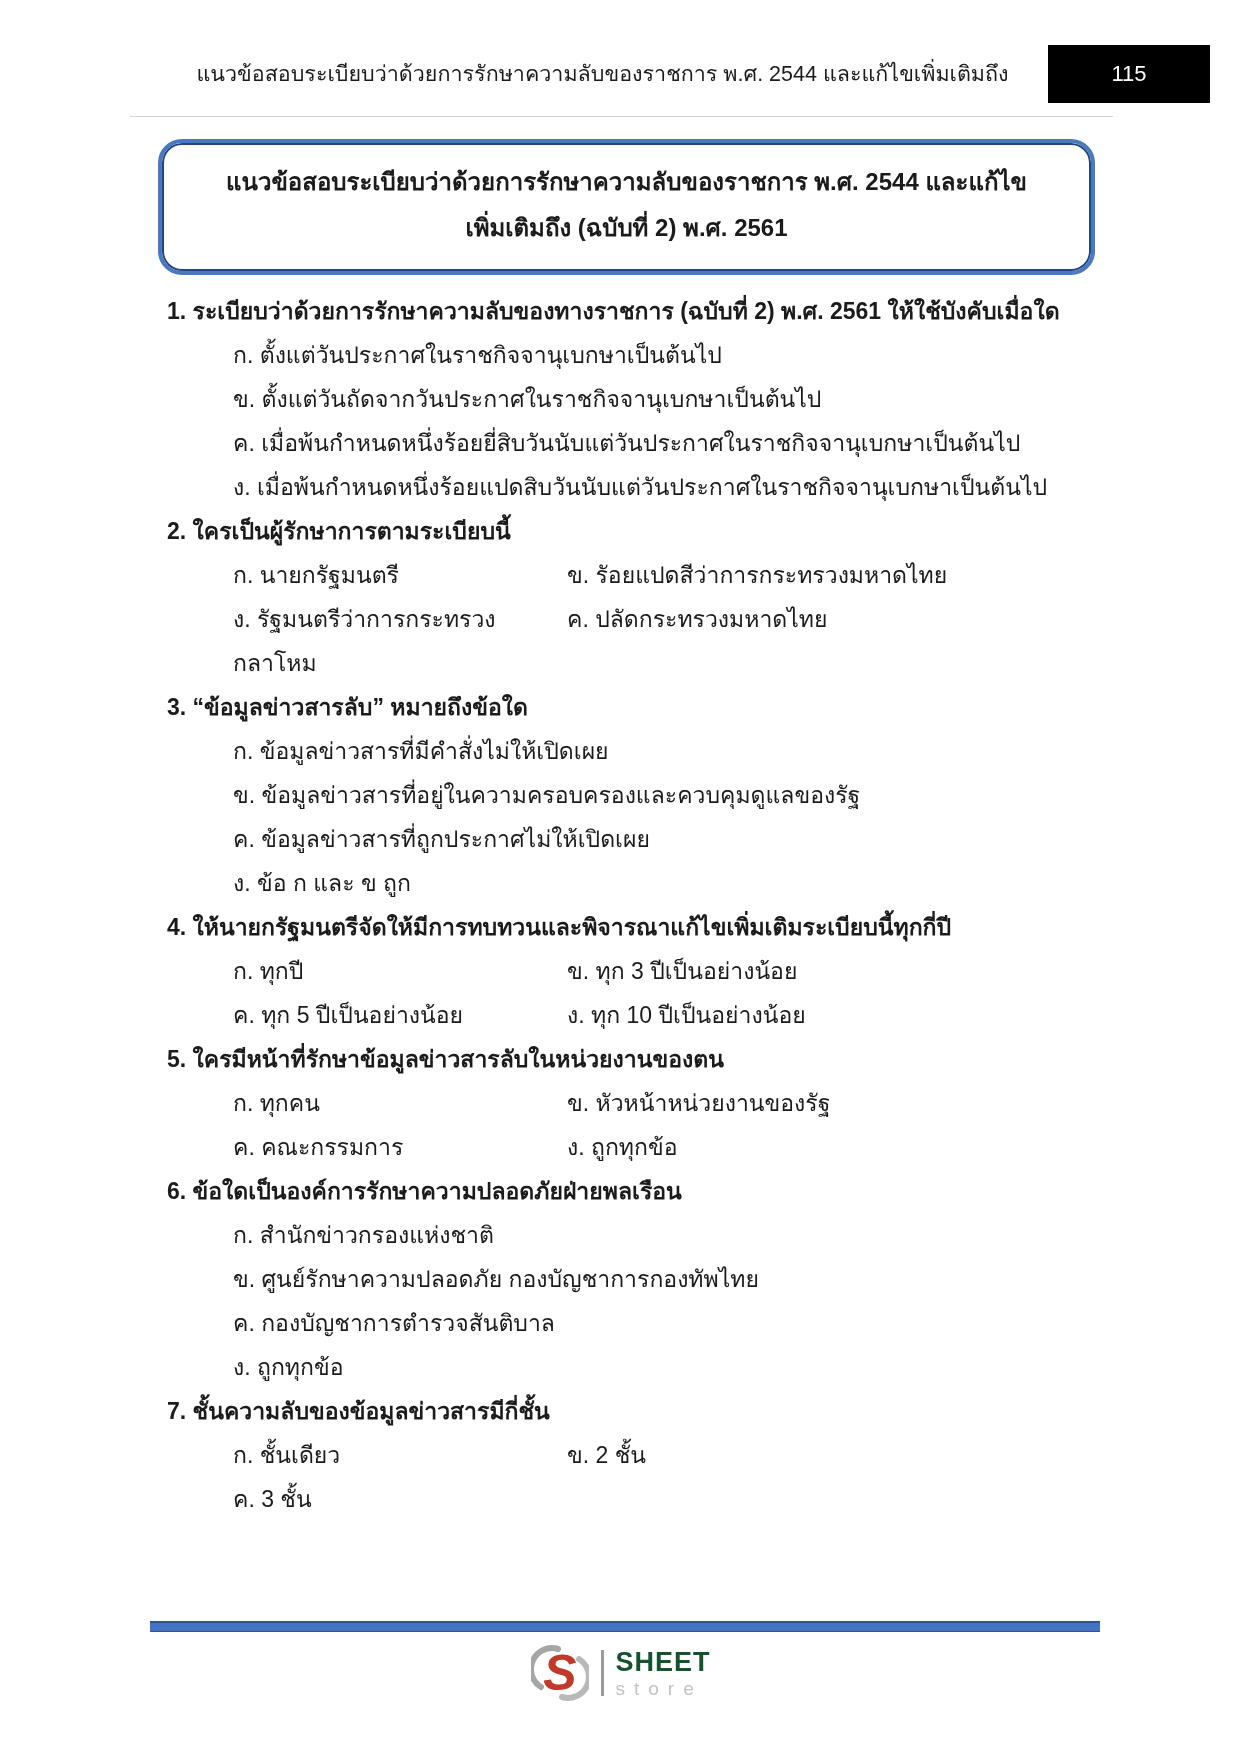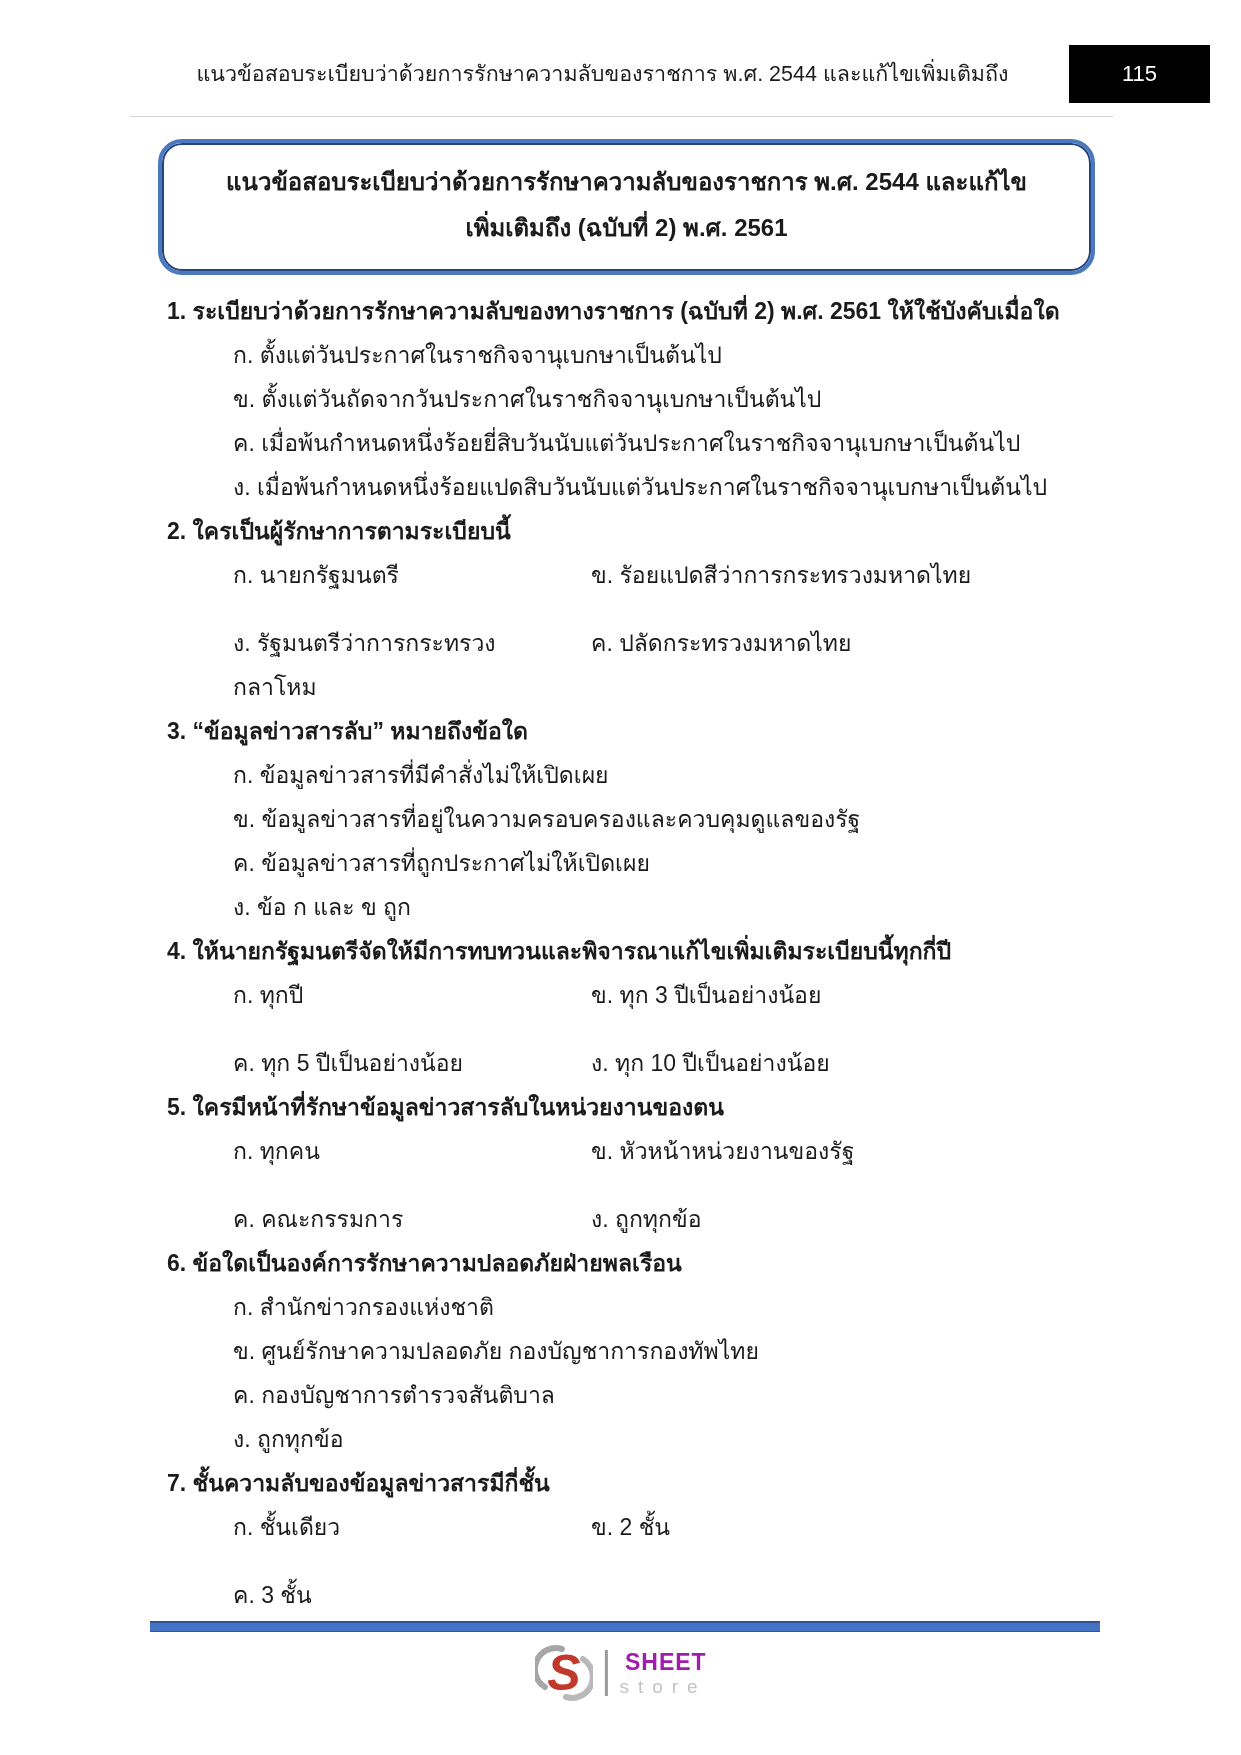--- a/index.html
+++ b/index.html
@@ -12,55 +12,55 @@
     overflow:hidden;
   }
   
   .header{position:relative;height:117px;}
   .header-rule{position:absolute;left:130px;right:128px;top:116px;border-top:1px solid #d6d6d6;}
   .header-title{
     position:absolute;top:56px;left:150px;width:905px;
     text-align:center;font-size:21.5px;white-space:nowrap;
   }
   .page-num-box{
-    position:absolute;top:45px;right:31px;width:141px;height:58px;
+    position:absolute;top:45px;right:31px;width:162px;height:58px;
     background:#000;color:#fff;display:flex;align-items:center;justify-content:center;
     font-size:22px;
   }
   
   .title-box{
     margin:22px 146px 0 158px;
     border:4px solid #4a7abd;
     box-shadow:inset 0 0 0 2px #24457e;
     border-radius:24px;
     padding:16px 46px 20px;
     text-align:center;
     font-weight:bold;
     font-size:24px;
     line-height:46px;
   }
   
   .questions{margin:14px 140px 0 167px;}
   .q-text{font-weight:bold;font-size:23px;line-height:44px;}
   .choice{font-size:23px;line-height:44px;}
   .choices.list .choice{margin-left:66px;}
-  .choices.grid{display:grid;grid-template-columns:334px 1fr;margin-left:66px;gap:24px;}
+  .choices.grid{display:grid;grid-template-columns:334px 1fr;margin-left:66px;}
   
   .footer-line{
     position:absolute;left:150px;right:141px;top:1621px;height:8px;
     background:#4472c4;border-top:2px solid #2f5496;border-bottom:1px solid #2f5496;
   }
   .footer-logo{
     position:absolute;top:1645px;left:50%;transform:translateX(-50%);
     display:flex;align-items:center;gap:12px;
   }
   .logo-icon{width:58px;height:56px;}
   .logo-divider{width:3px;height:46px;background:#9a9a9a;}
   .logo-text{display:flex;flex-direction:column;line-height:1;}
-  .logo-brand{font-size:23px;font-weight:bold;color:#a21caf;letter-spacing:1px;text-align:right;}
+  .logo-brand{font-size:27px;font-weight:bold;color:#14532d;letter-spacing:1px;text-align:right;}
   .logo-sub{font-size:19px;color:#c2c2c2;letter-spacing:9px;margin-top:3px;}
 </style>
 </head>
 <body>
 
 <div class="header">
   <div class="header-title">แนวข้อสอบระเบียบว่าด้วยการรักษาความลับของราชการ พ.ศ. 2544 และแก้ไขเพิ่มเติมถึง</div>
   <div class="page-num-box">
     <span>115</span>
   </div>

